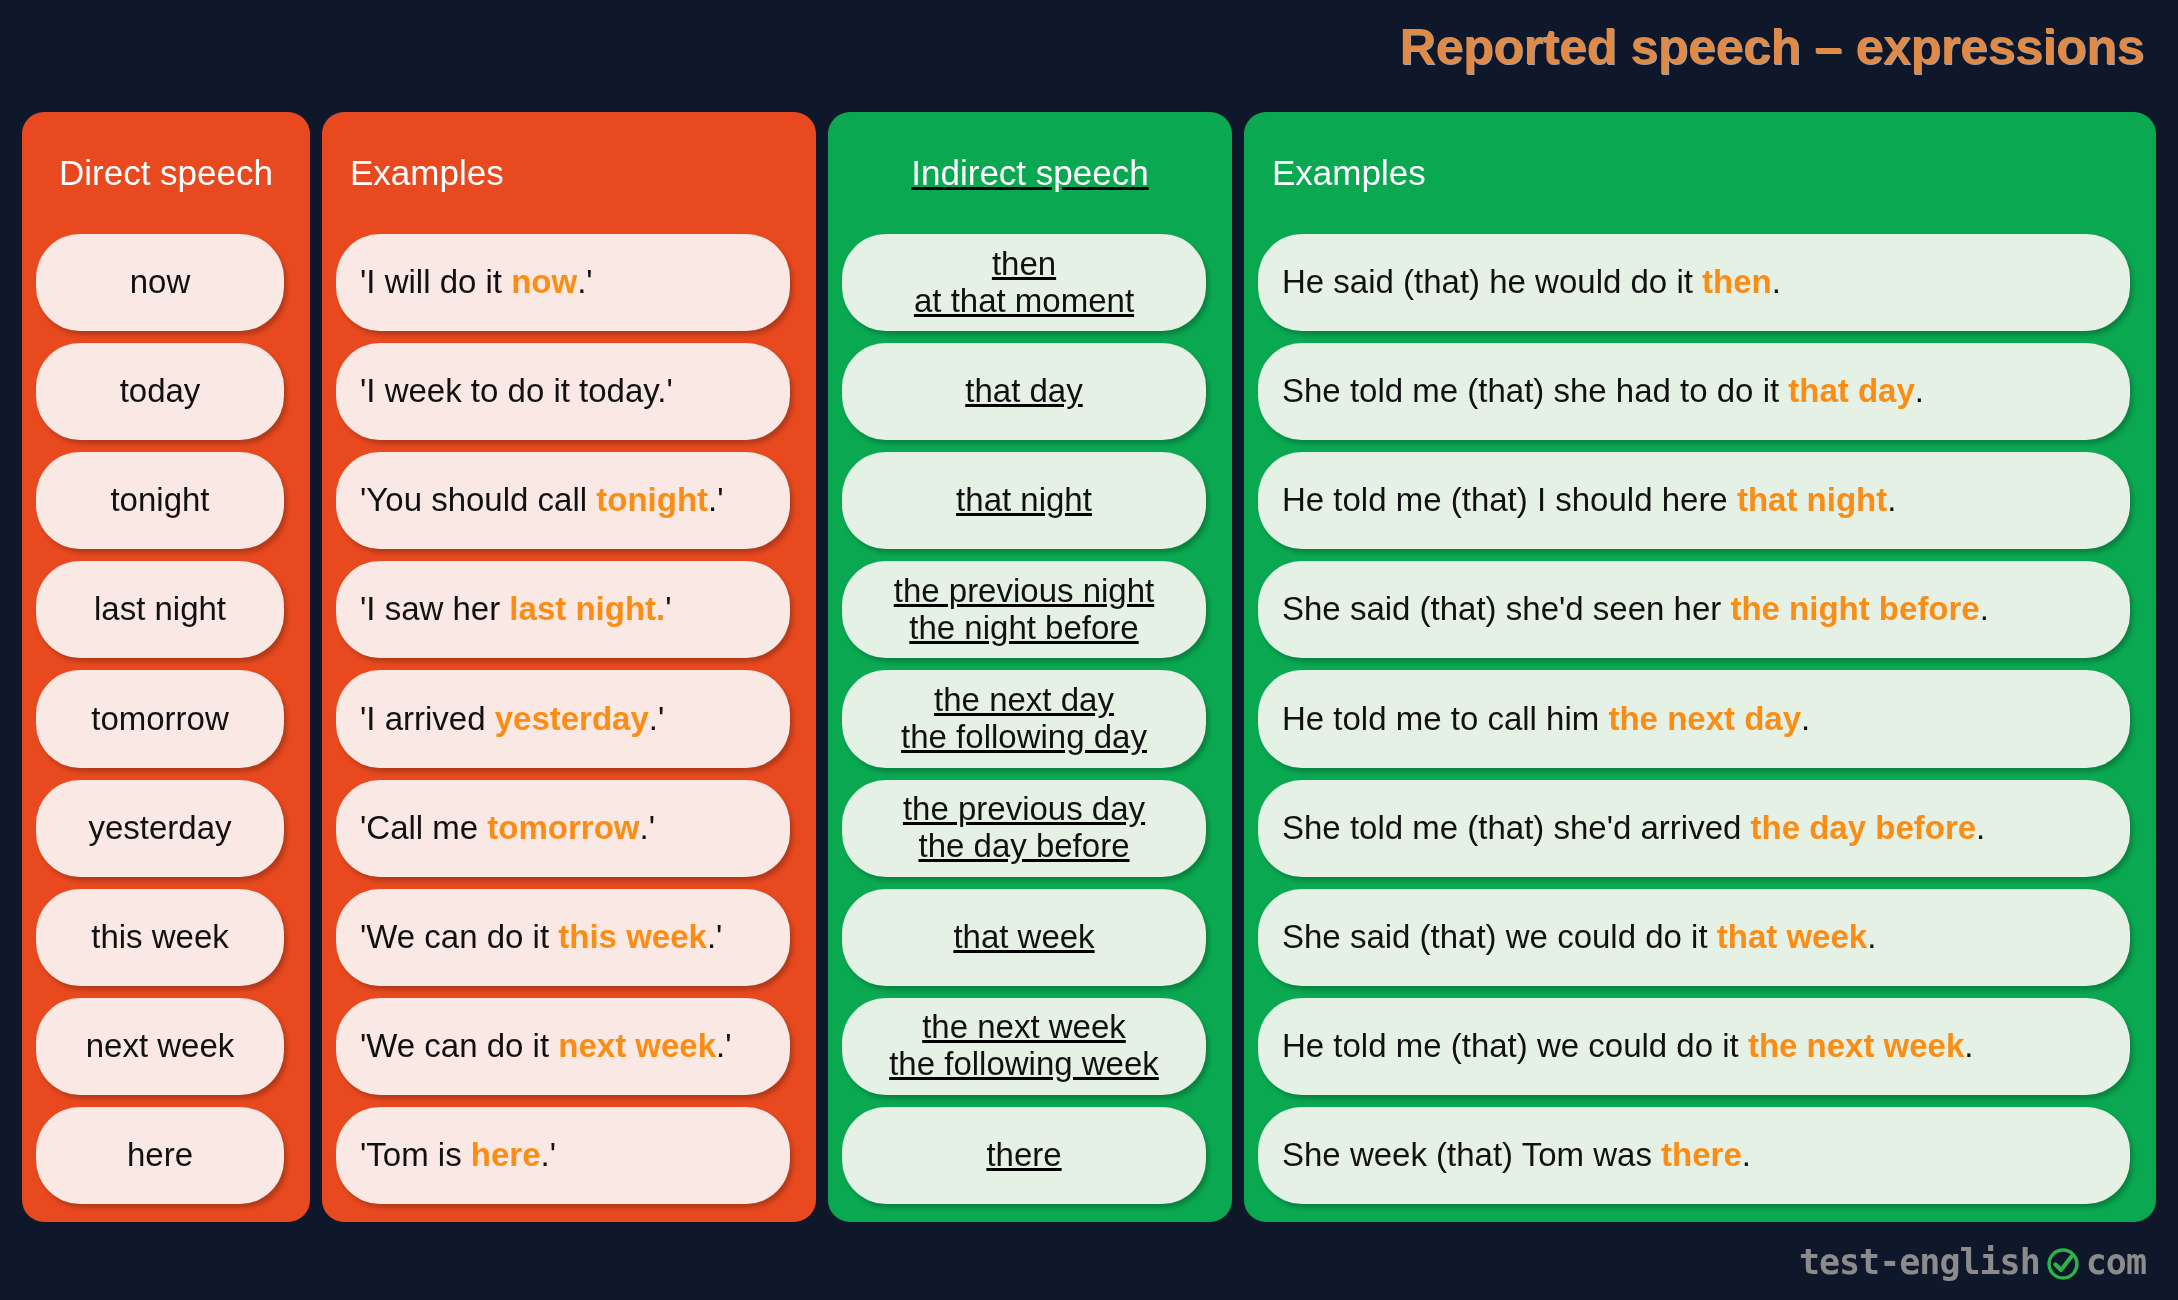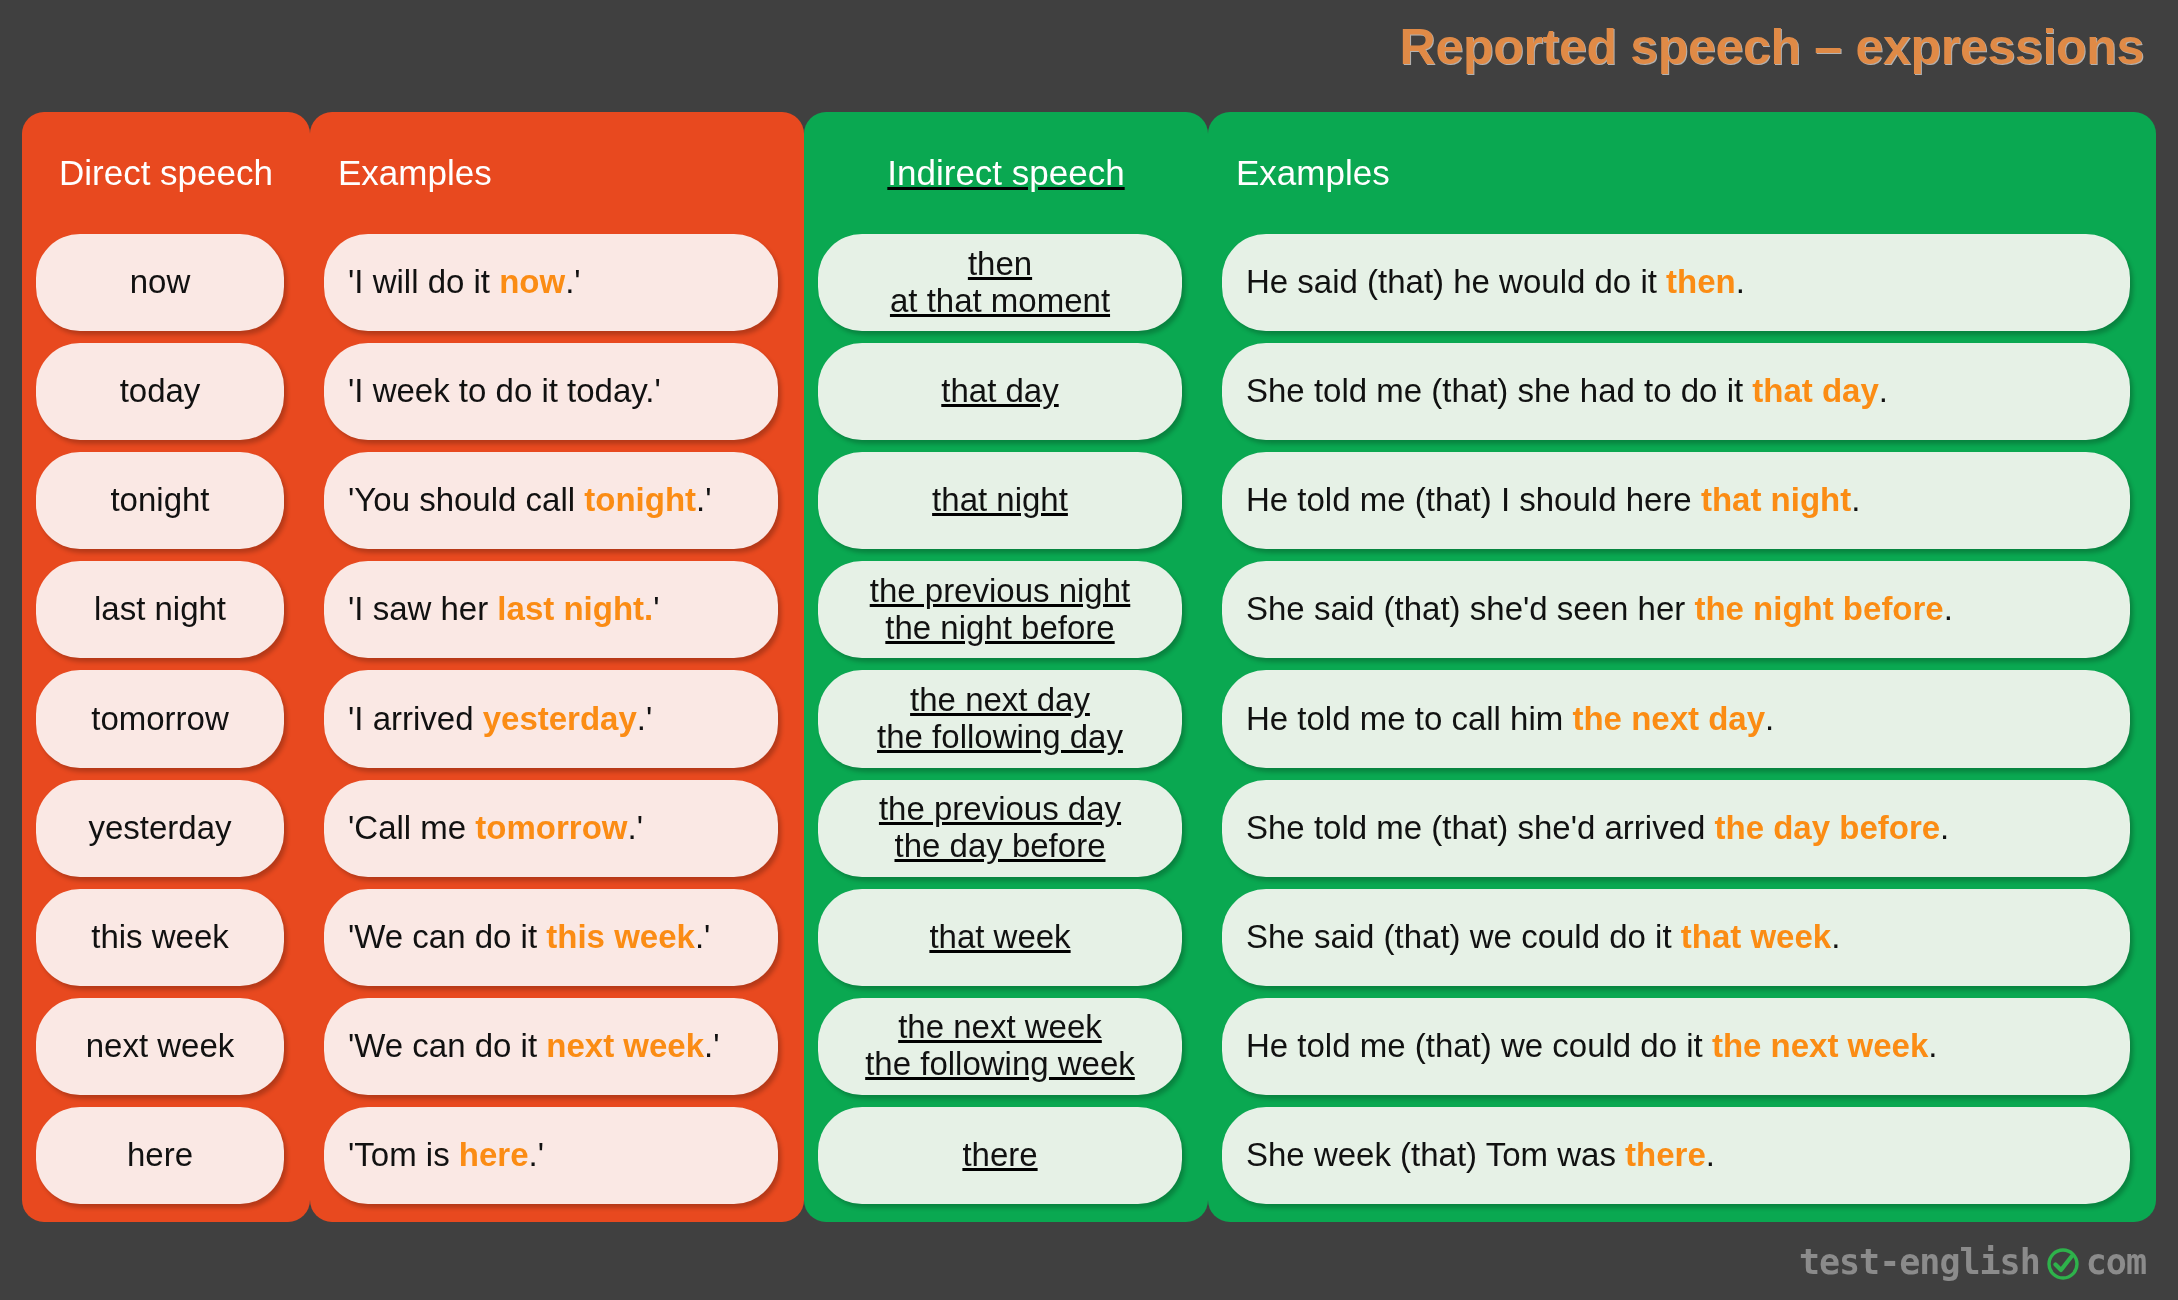--- a/index.html
+++ b/index.html
@@ -12,21 +12,21 @@
     height: 1300px;
     font-family: "Liberation Sans", sans-serif;
     overflow: hidden;
     position: relative;
   }
 
   #page {
     position: relative;
     width: 2178px;
     height: 1300px;
-    background: #404040;
+    background: #0f172a;
     box-sizing: border-box;
   }
 
   
   .title {
     position: absolute;
     top: 18px;
     right: 34px;
     font-size: 50px;
     font-weight: bold;
@@ -37,20 +37,21 @@
   }
 
   
   .board {
     position: absolute;
     left: 22px;
     top: 112px;
     width: 2134px;
     height: 1110px;
     display: flex;
+    gap: 12px;
   }
 
   .panel {
     border-radius: 22px;
     box-sizing: border-box;
     padding: 0;
     position: relative;
     display: flex;
     flex-direction: column;
   }

